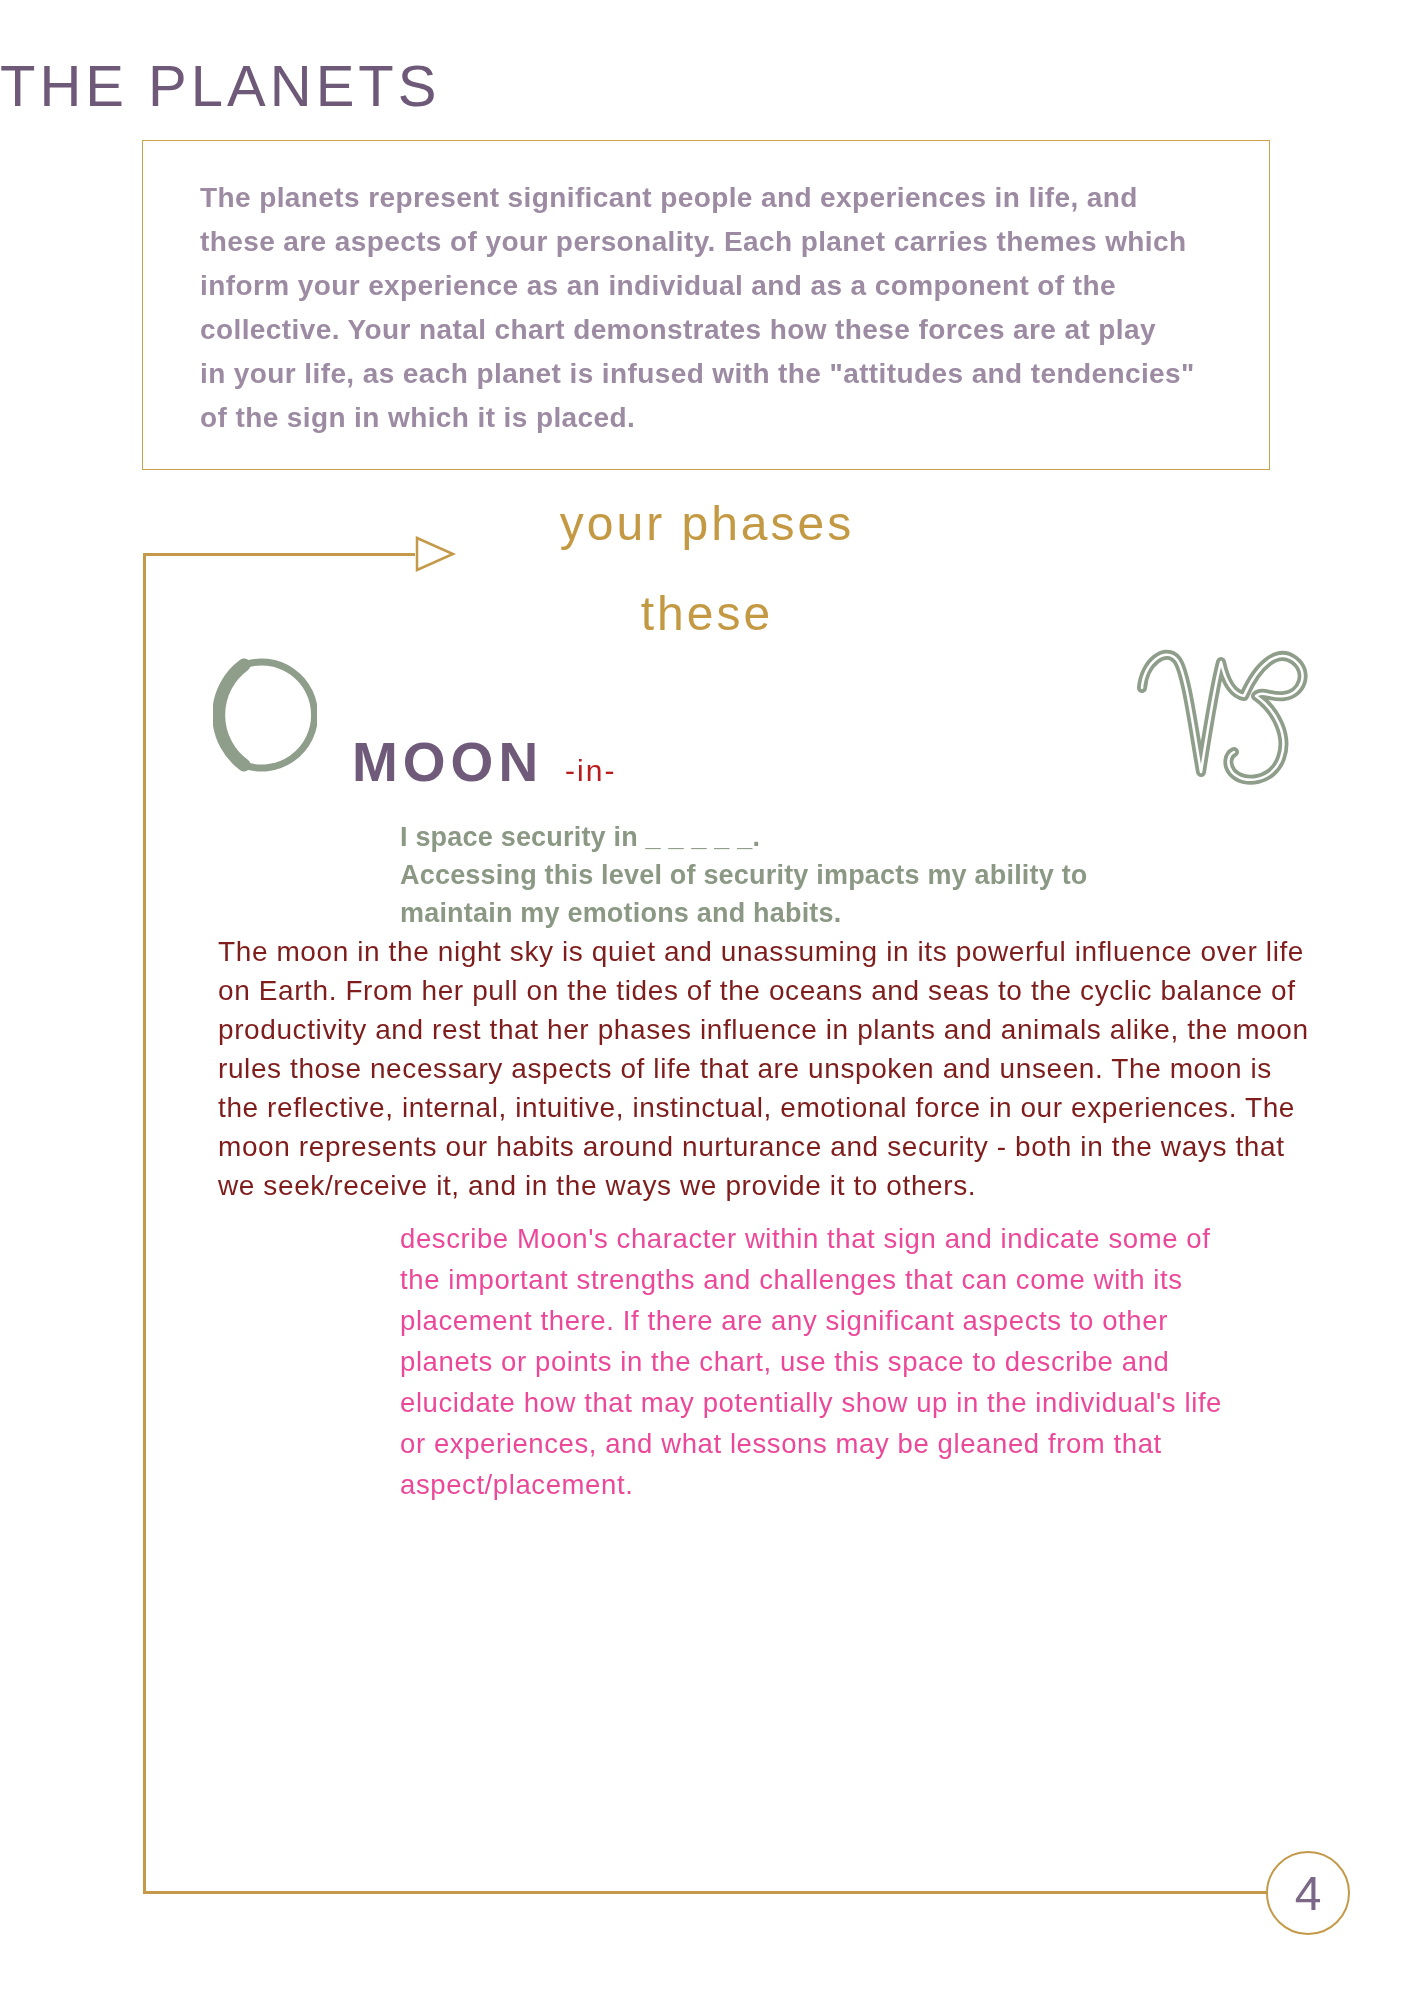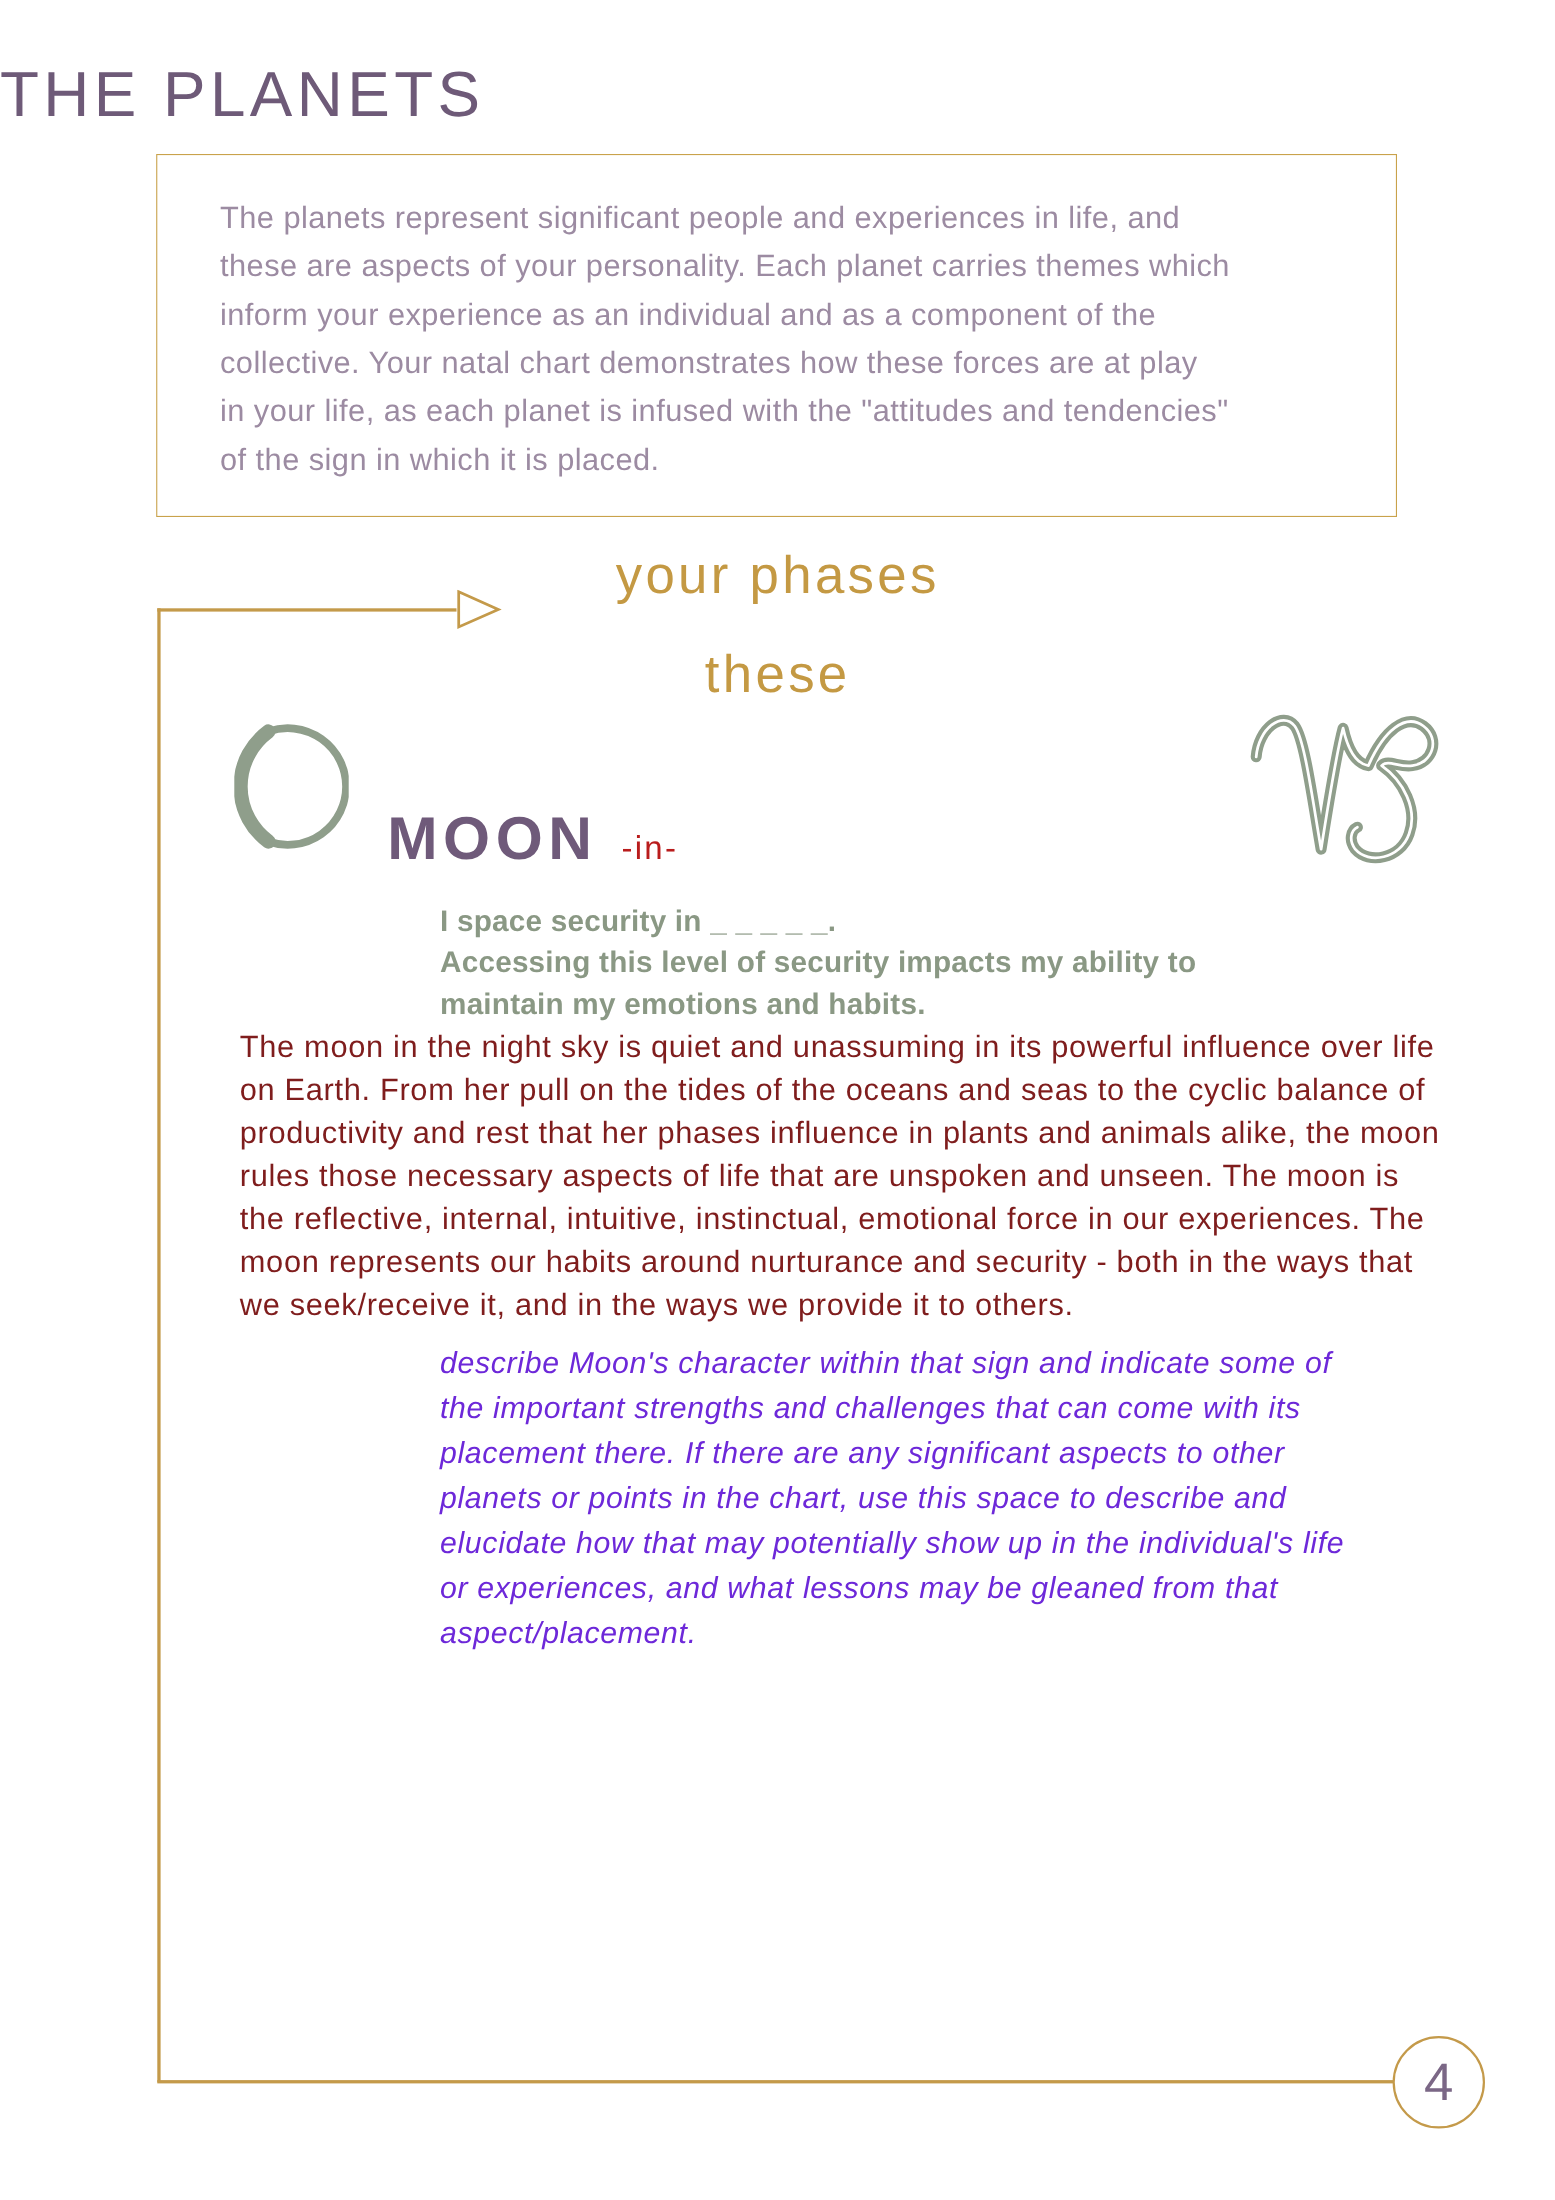--- a/index.html
+++ b/index.html
@@ -31,20 +31,21 @@
     box-sizing:border-box;
   }
   .intro-text{
     left:200px;top:176px;
     width:1080px;
     font-size:28px;
     line-height:44px;
     letter-spacing:0.4px;
     color:#9C8BA2;
     white-space:pre-line;
+    font-weight:bold;
   }
 
   
   .gold-line{background:#C49A4A;}
   .v-line{left:143px;top:553px;width:2.5px;height:1340px;}
   .h-line-bottom{left:143px;top:1891px;width:1124px;height:2.5px;}
   .arrow-line{left:143px;top:553px;width:272px;height:2.5px;}
   .arrow-head{left:415px;top:536px;}
 
   
@@ -94,23 +95,22 @@
     color:#7f1d1d;
     white-space:pre-line;
   }
 
   
   .placeholder{
     left:400px;top:1218px;
     font-size:27.5px;
     line-height:41px;
     letter-spacing:0.6px;
-    color:#6d28d9;
+    color:#ec4899;
     white-space:pre-line;
-    font-style:italic;
   }
 
   
   .page-circle{
     left:1266px;top:1851px;
     width:80px;height:80px;
     border:2.5px solid #C49A4A;
     border-radius:50%;
     background:#ffffff;
     display:flex;align-items:center;justify-content:center;

